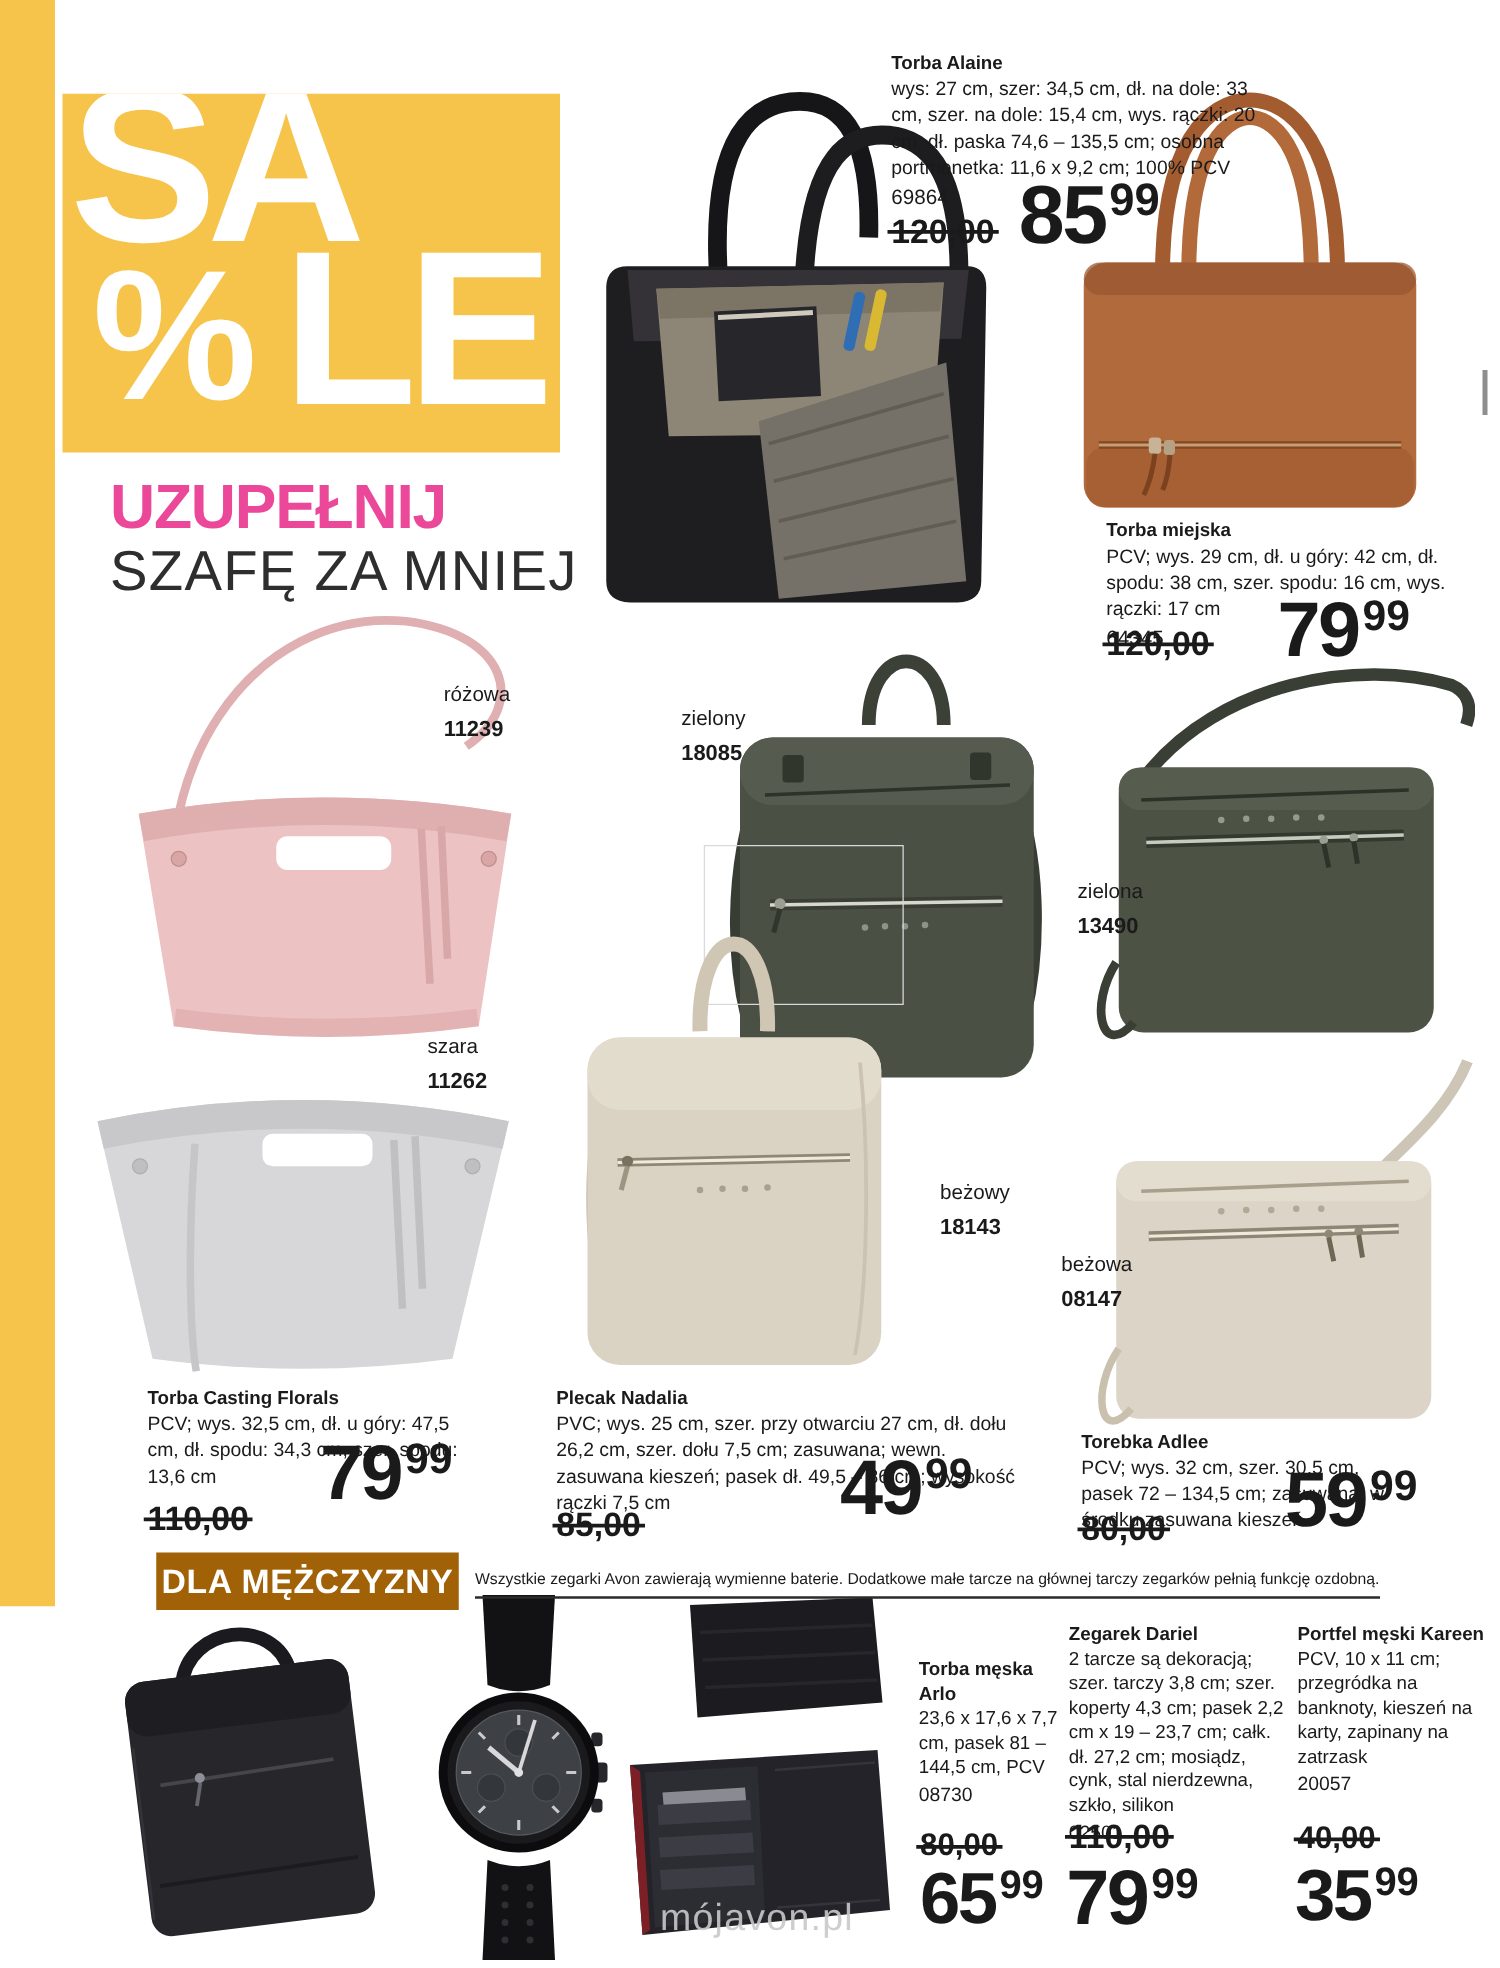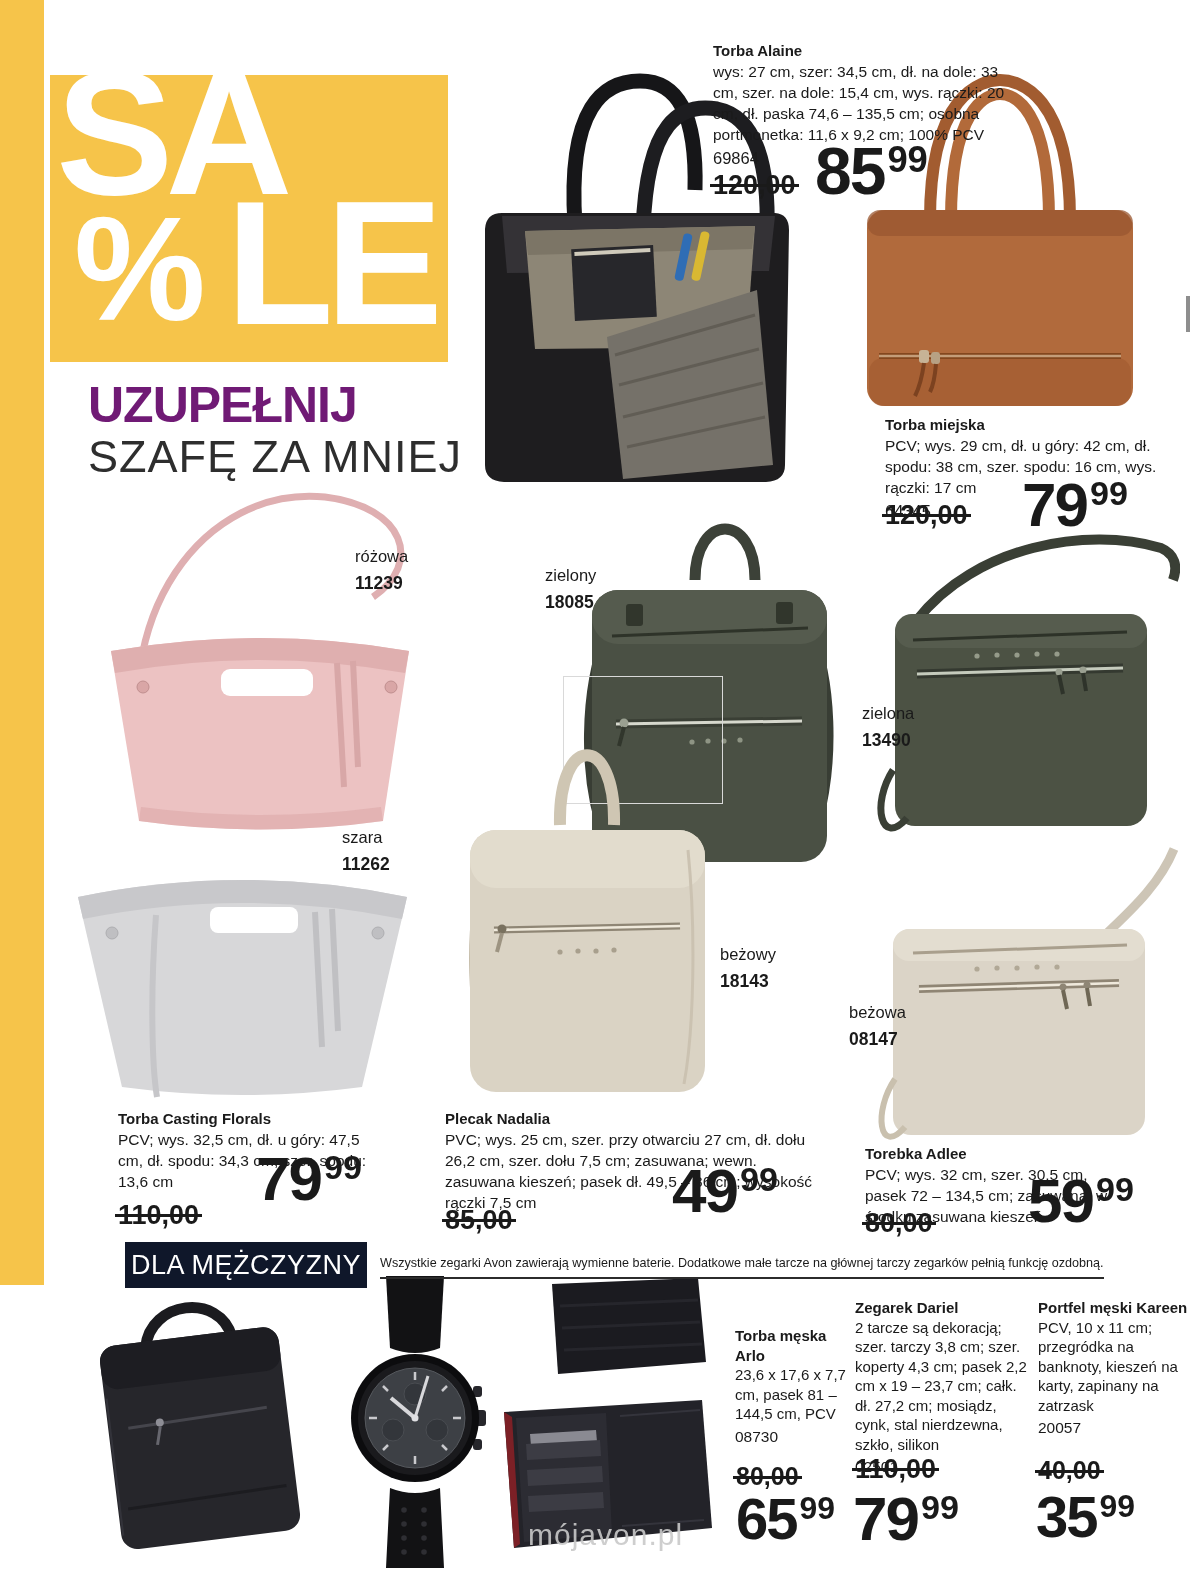--- a/index.html
+++ b/index.html
@@ -13,23 +13,23 @@
   .small .desc{font-size:15px;line-height:19.5px}
   .small .code{font-size:15.5px;line-height:19.5px}
   .old{position:absolute;font-weight:bold;white-space:nowrap;line-height:1}
   .old::after{content:"";position:absolute;left:-3px;right:-3px;top:46%;height:3px;background:#1a1a1a}
   .big{position:absolute;font-weight:bold;white-space:nowrap;line-height:1;letter-spacing:-2px}
   .big .sup{font-size:55%;vertical-align:0.62em;margin-left:3px;letter-spacing:0}
   .variant{position:absolute;font-size:16.5px;line-height:27px}
   .variant .vcode{font-weight:bold;font-size:17.5px}
   .sale-block{background:var(--yellow);overflow:hidden}
   .sale-letter{position:absolute;color:#fff;font-weight:bold;line-height:1}
-  .headline-bold{font-weight:bold;font-size:50px;letter-spacing:-1px;color:#701a75;line-height:1}
+  .headline-bold{font-weight:bold;font-size:50px;letter-spacing:-1px;color:#ec4899;line-height:1}
   .headline-light{font-weight:normal;font-size:45px;color:#2e2e2e;letter-spacing:1px;line-height:1}
-  .mens-banner{background:#0f172a;color:#ffffff;font-weight:normal;font-size:27px;
+  .mens-banner{background:#a16207;color:#ffffff;font-weight:bold;font-size:27px;
                display:flex;align-items:center;justify-content:center;letter-spacing:.5px}
   .mens-note{font-size:12.6px;color:#1a1a1a;white-space:nowrap;border-bottom:2px solid #2b2b2b;padding-bottom:7px}
   .watermark{font-size:30px;color:#c9c9c9;opacity:.9;letter-spacing:1px}
   svg{display:block}
 </style>
 </head>
 <body>
 
 <div class="abs" style="left:0;top:0;width:44px;height:1285px;background:var(--yellow)"></div>
 
@@ -245,21 +245,21 @@
   <div class="vcode">18085</div>
 </div>
 <div class="variant" style="left:862px;top:700px">
   <div>zielona</div>
   <div class="vcode">13490</div>
 </div>
 <div class="variant" style="left:342px;top:824px">
   <div>szara</div>
   <div class="vcode">11262</div>
 </div>
-<div class="variant" style="left:720px;top:941px">
+<div class="variant" style="left:752px;top:941px">
   <div>beżowy</div>
   <div class="vcode">18143</div>
 </div>
 <div class="variant" style="left:849px;top:999px">
   <div>beżowa</div>
   <div class="vcode">08147</div>
 </div>
 
 <div class="abs" style="left:118px;top:1108px;width:300px">
   <div class="name">Torba Casting Florals</div>

